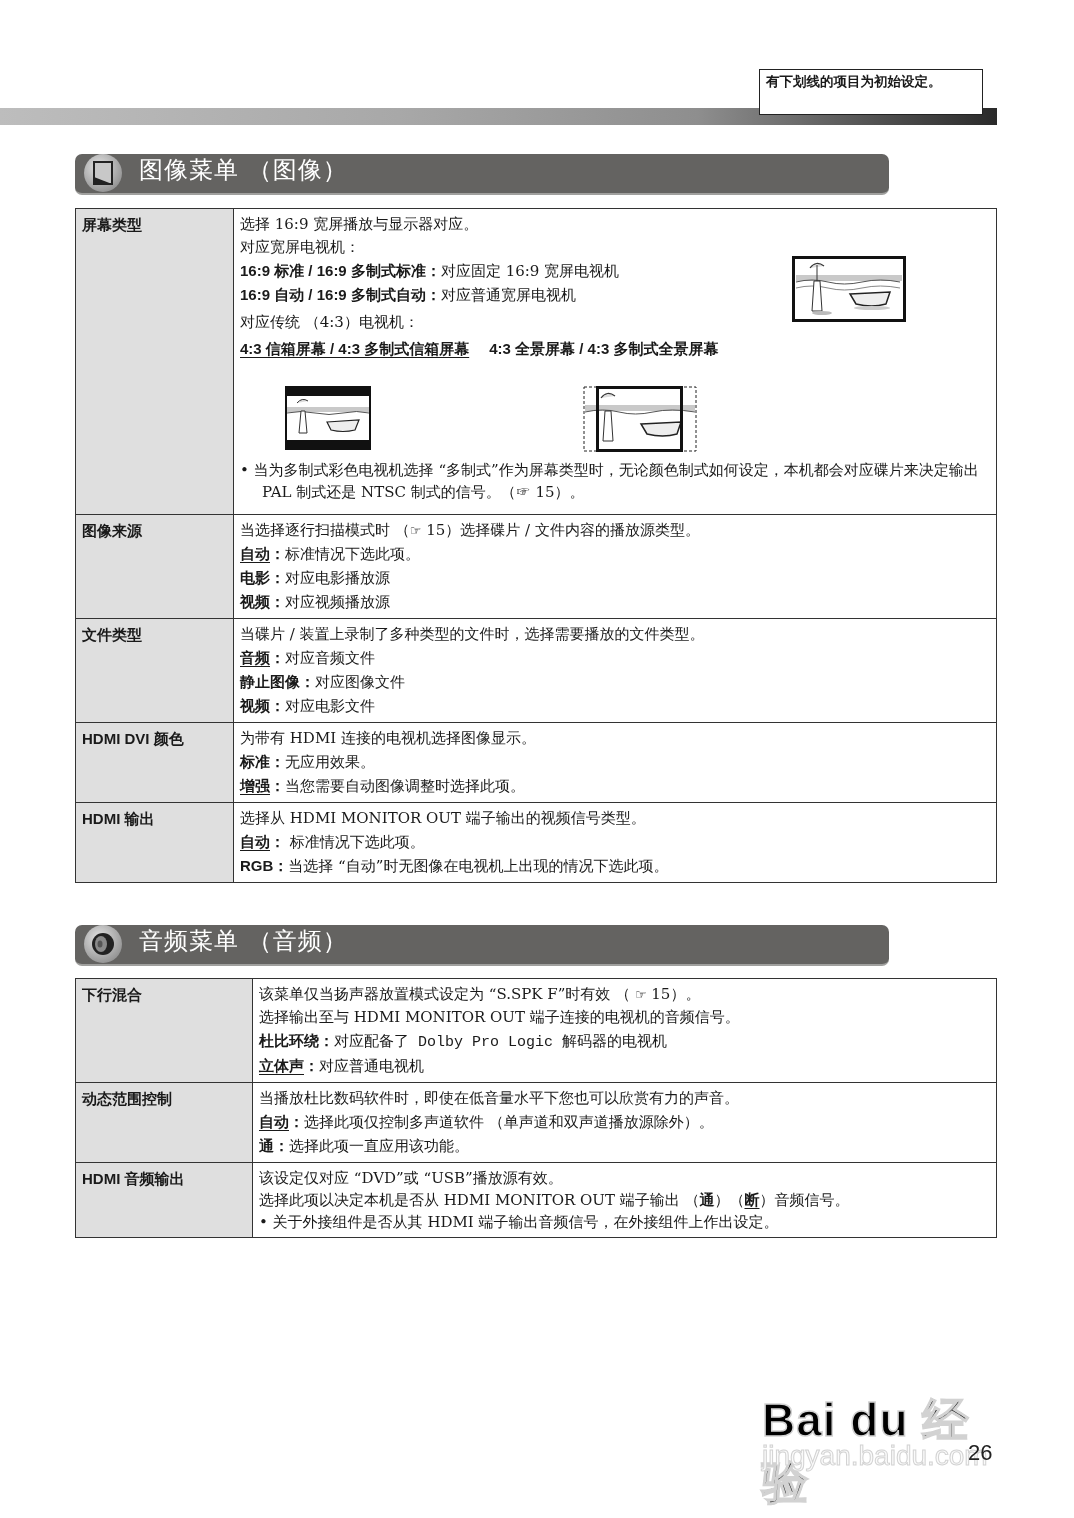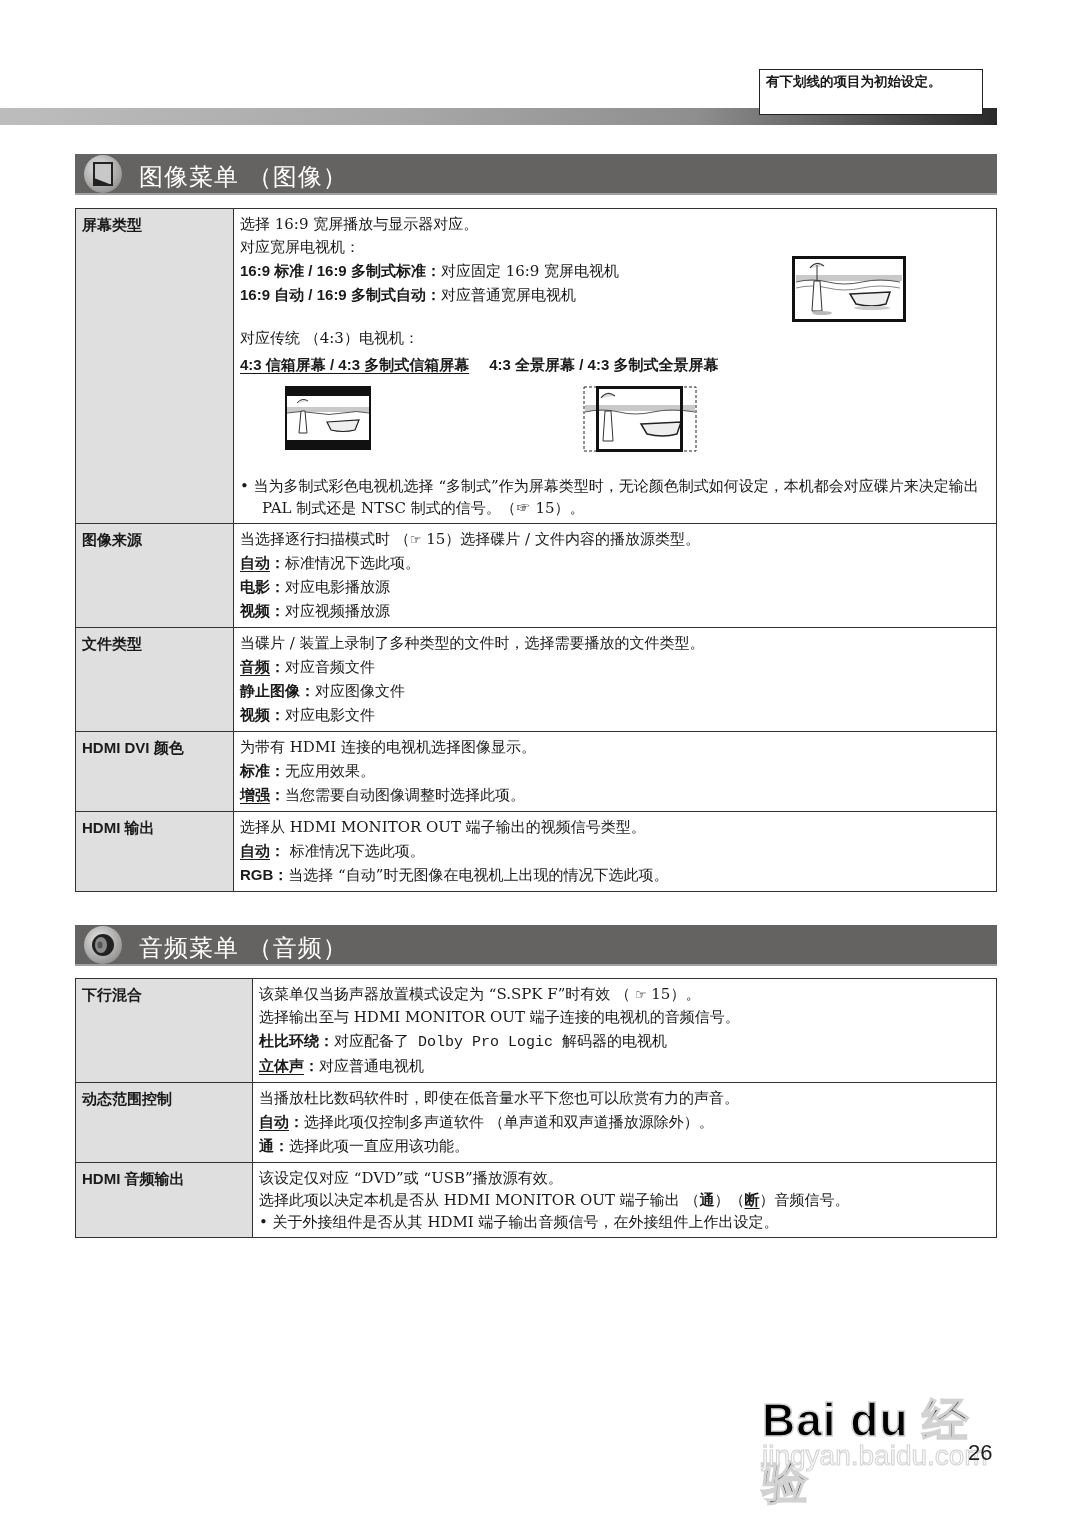--- a/index.html
+++ b/index.html
@@ -12,23 +12,23 @@
       position: absolute; left: 0; top: 108px; width: 997px; height: 17px;
       background: linear-gradient(to right, #bdbdbd 0%, #a8a8a8 40%, #8e8e8e 70%, #4a4a4a 90%, #2a2a2a 100%);
     }
     .note-box {
       position: absolute; left: 759px; top: 69px; width: 224px; height: 46px;
       background: #fff; border: 1.5px solid #222; box-sizing: border-box;
       padding: 4px 6px; font-size: 13.5px; line-height: 16px; font-weight: bold;
       font-family: "Liberation Sans", sans-serif;
     }
     .section-header {
-      position: absolute; left: 75px; width: 922px; height: 41px;
+      position: absolute; left: 75px; width: 814px; height: 41px;
       background: #646361; border-bottom: 2px solid #a0a09e; box-sizing: border-box;
-      display: flex; align-items: flex-end;
+      display: flex; align-items: flex-start; border-radius: 7px;
     }
     .section-header .icon-wrap {
       width: 38px; height: 38px; margin-left: 9px; margin-right: 17px;
       border-radius: 50%; background: radial-gradient(circle at 40% 35%, #e4e4e4, #9a9a9a 70%, #7a7a7a);
       display: flex; align-items: center; justify-content: center;
     }
     .section-header .title {
       color: #ffffff; font-size: 24px; letter-spacing: 1px;
       font-family: "DejaVu Sans", sans-serif;
     }
@@ -92,21 +92,21 @@
     </colgroup>
 
   <tbody>
       <tr style="height:306px;">
     <td class="label">屏幕类型</td>
     <td class="desc" style="position:relative;">
       <span class="line">选择 16:9 宽屏播放与显示器对应。</span>
       <span class="line">对应宽屏电视机：</span>
       <span class="line"><span class="b">16:9 标准 / 16:9 多制式标准：</span><span>对应固定 16:9 宽屏电视机</span></span>
       <span class="line"><span class="b">16:9 自动 / 16:9 多制式自动：</span><span>对应普通宽屏电视机</span></span>
-      <span class="line" style="margin-top:20px;">对应传统 （4:3）电视机：</span>
+      <span class="line" style="margin-top:4px;">对应传统 （4:3）电视机：</span>
       <span class="line" style="margin-top:3px;"><span class="b u">4:3 信箱屏幕 / 4:3 多制式信箱屏幕</span><span style="display:inline-block;width:20px;"></span><span class="b">4:3 全景屏幕 / 4:3 多制式全景屏幕</span></span>
       <div style="height:98px;"></div>
       <span class="line bullet-note" style="line-height:22px;">• 当为多制式彩色电视机选择 “多制式”作为屏幕类型时，无论颜色制式如何设定，本机都会对应碟片来决定输出 PAL 制式还是 NTSC 制式的信号。（☞ 15）。</span>
 
       <div class="pic" style="left:558px;top:47px;">
         <svg width="114" height="66" viewBox="0 0 114 66">
           <rect x="1.5" y="1.5" width="111" height="63" fill="#fff" stroke="#111" stroke-width="3"></rect>
           <rect x="4" y="19" width="106" height="6" fill="#c9c9c9"></rect>
           <path d="M4 26 Q20 22 36 26 T70 26 T108 26" stroke="#555" fill="none" stroke-width="1"></path>
           <path d="M4 32 Q20 28 36 32 T70 32 T108 32" stroke="#888" fill="none" stroke-width="1"></path>

